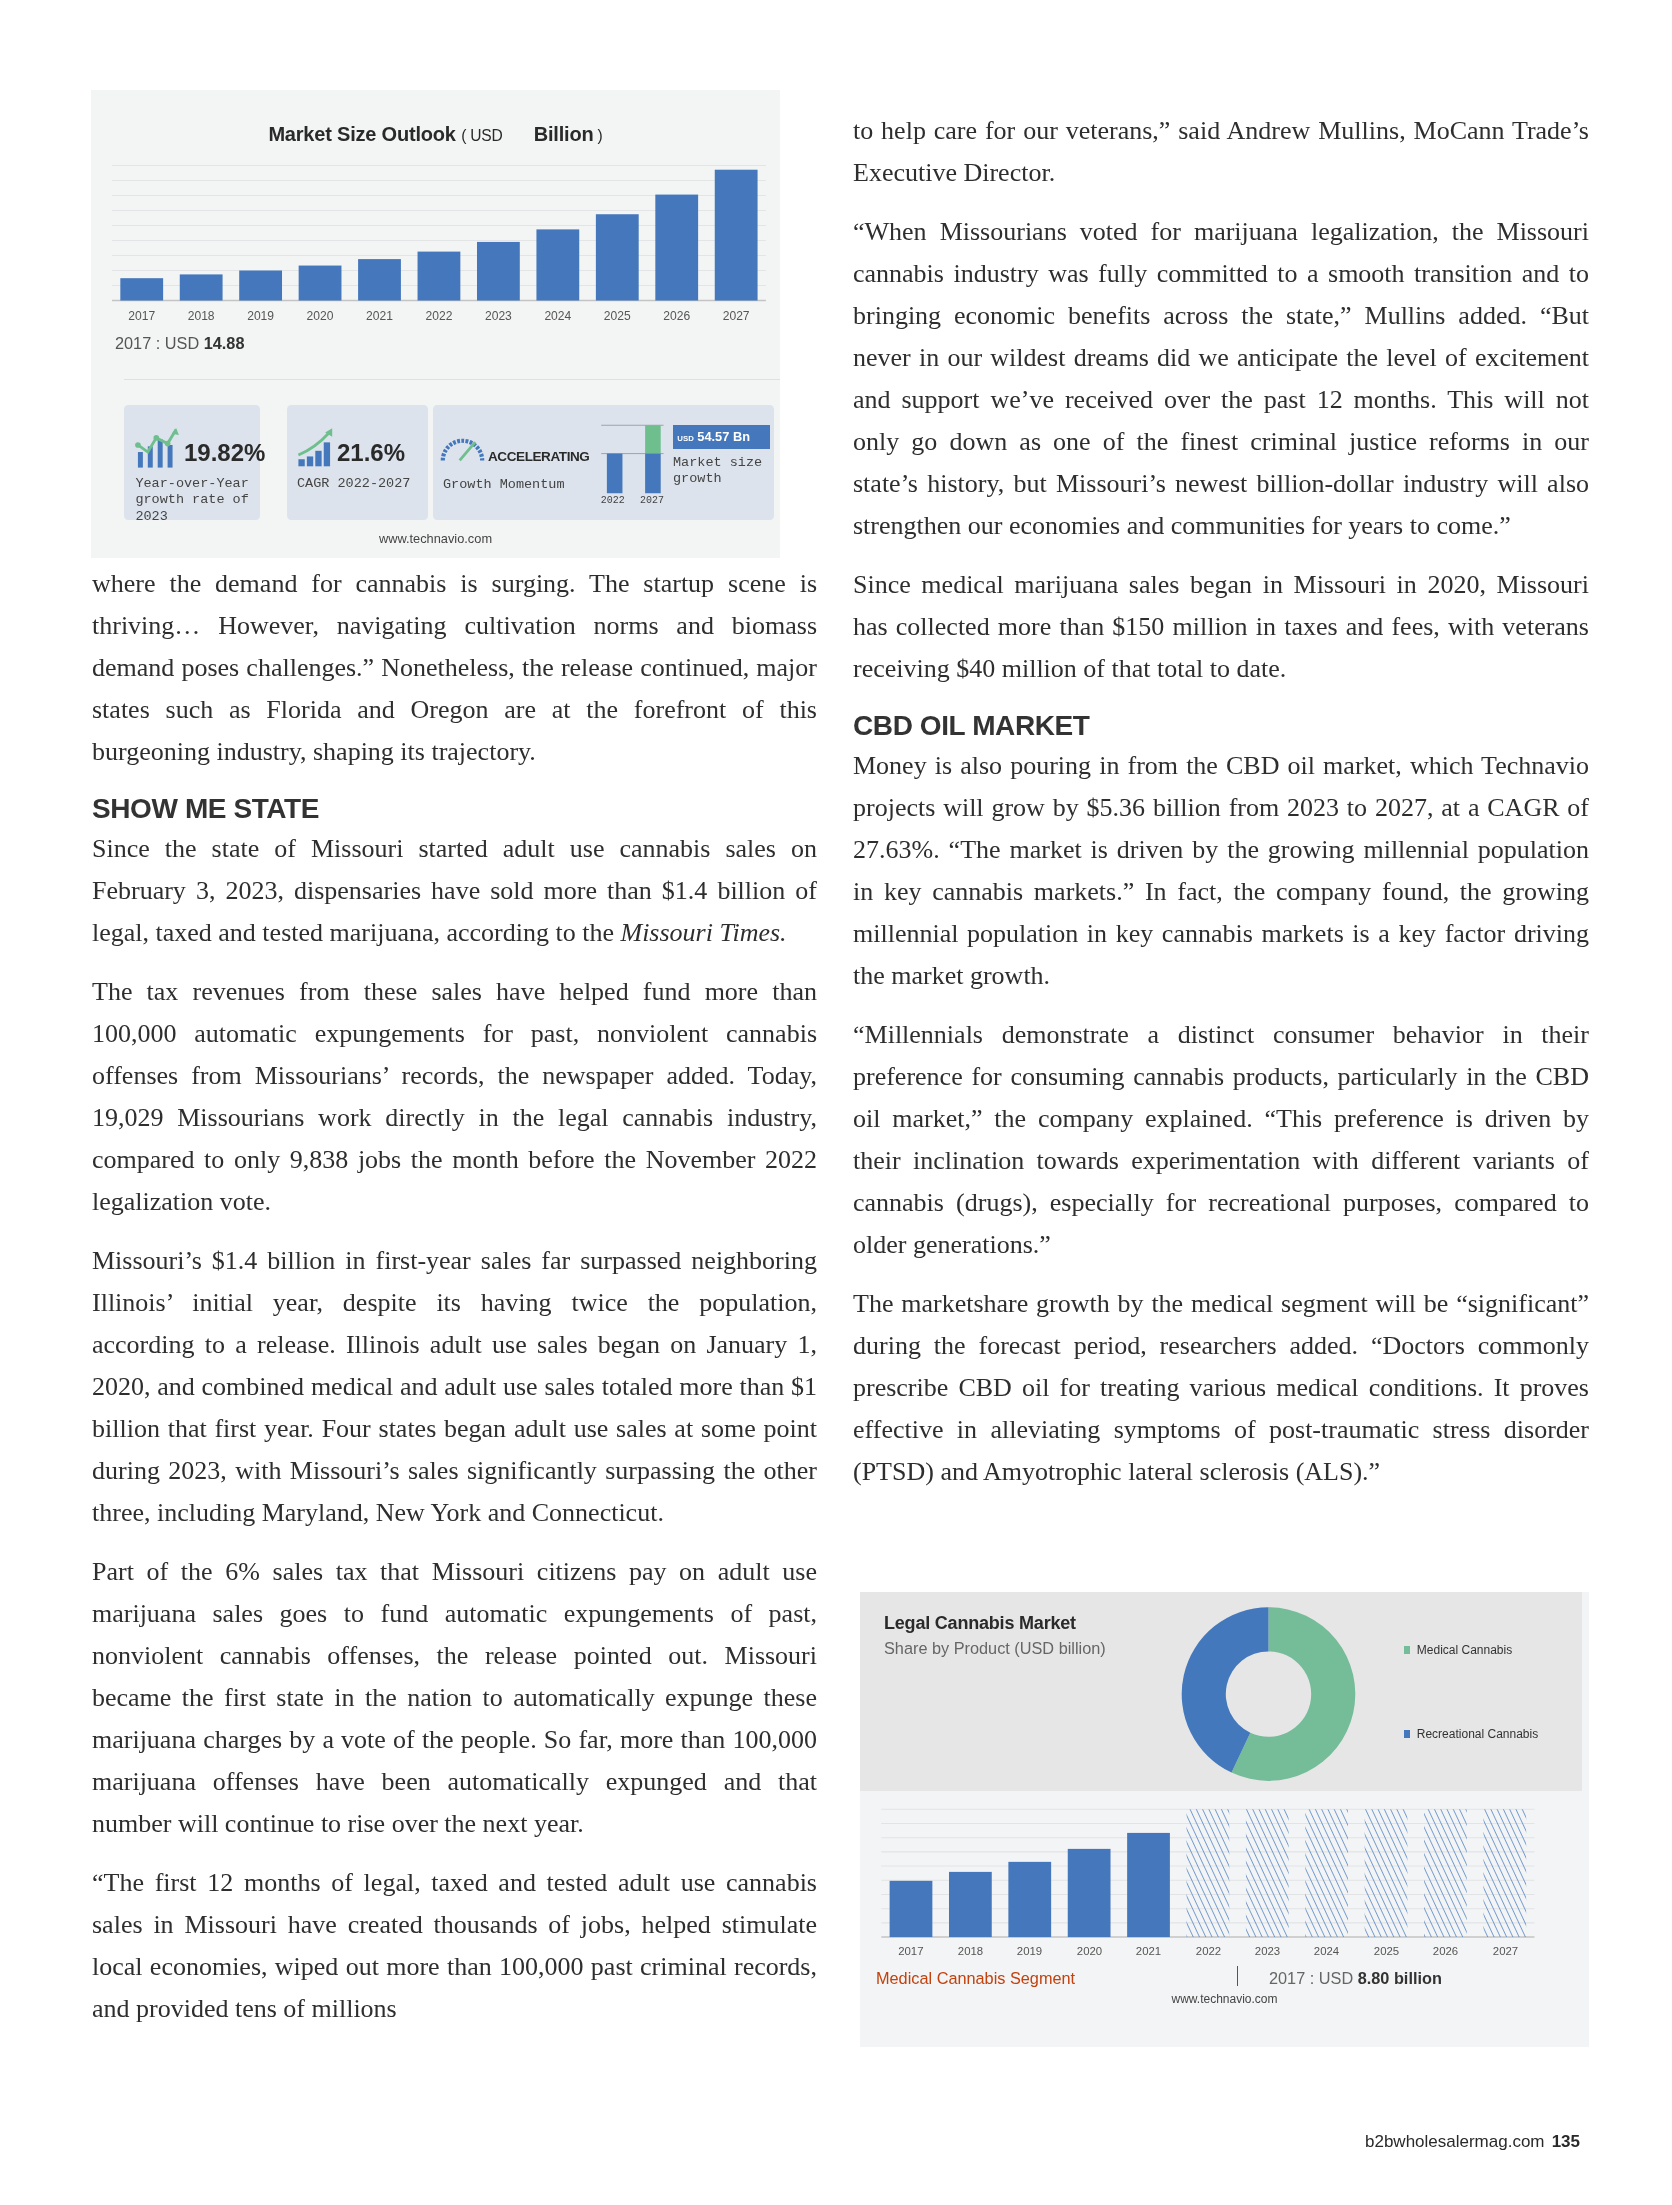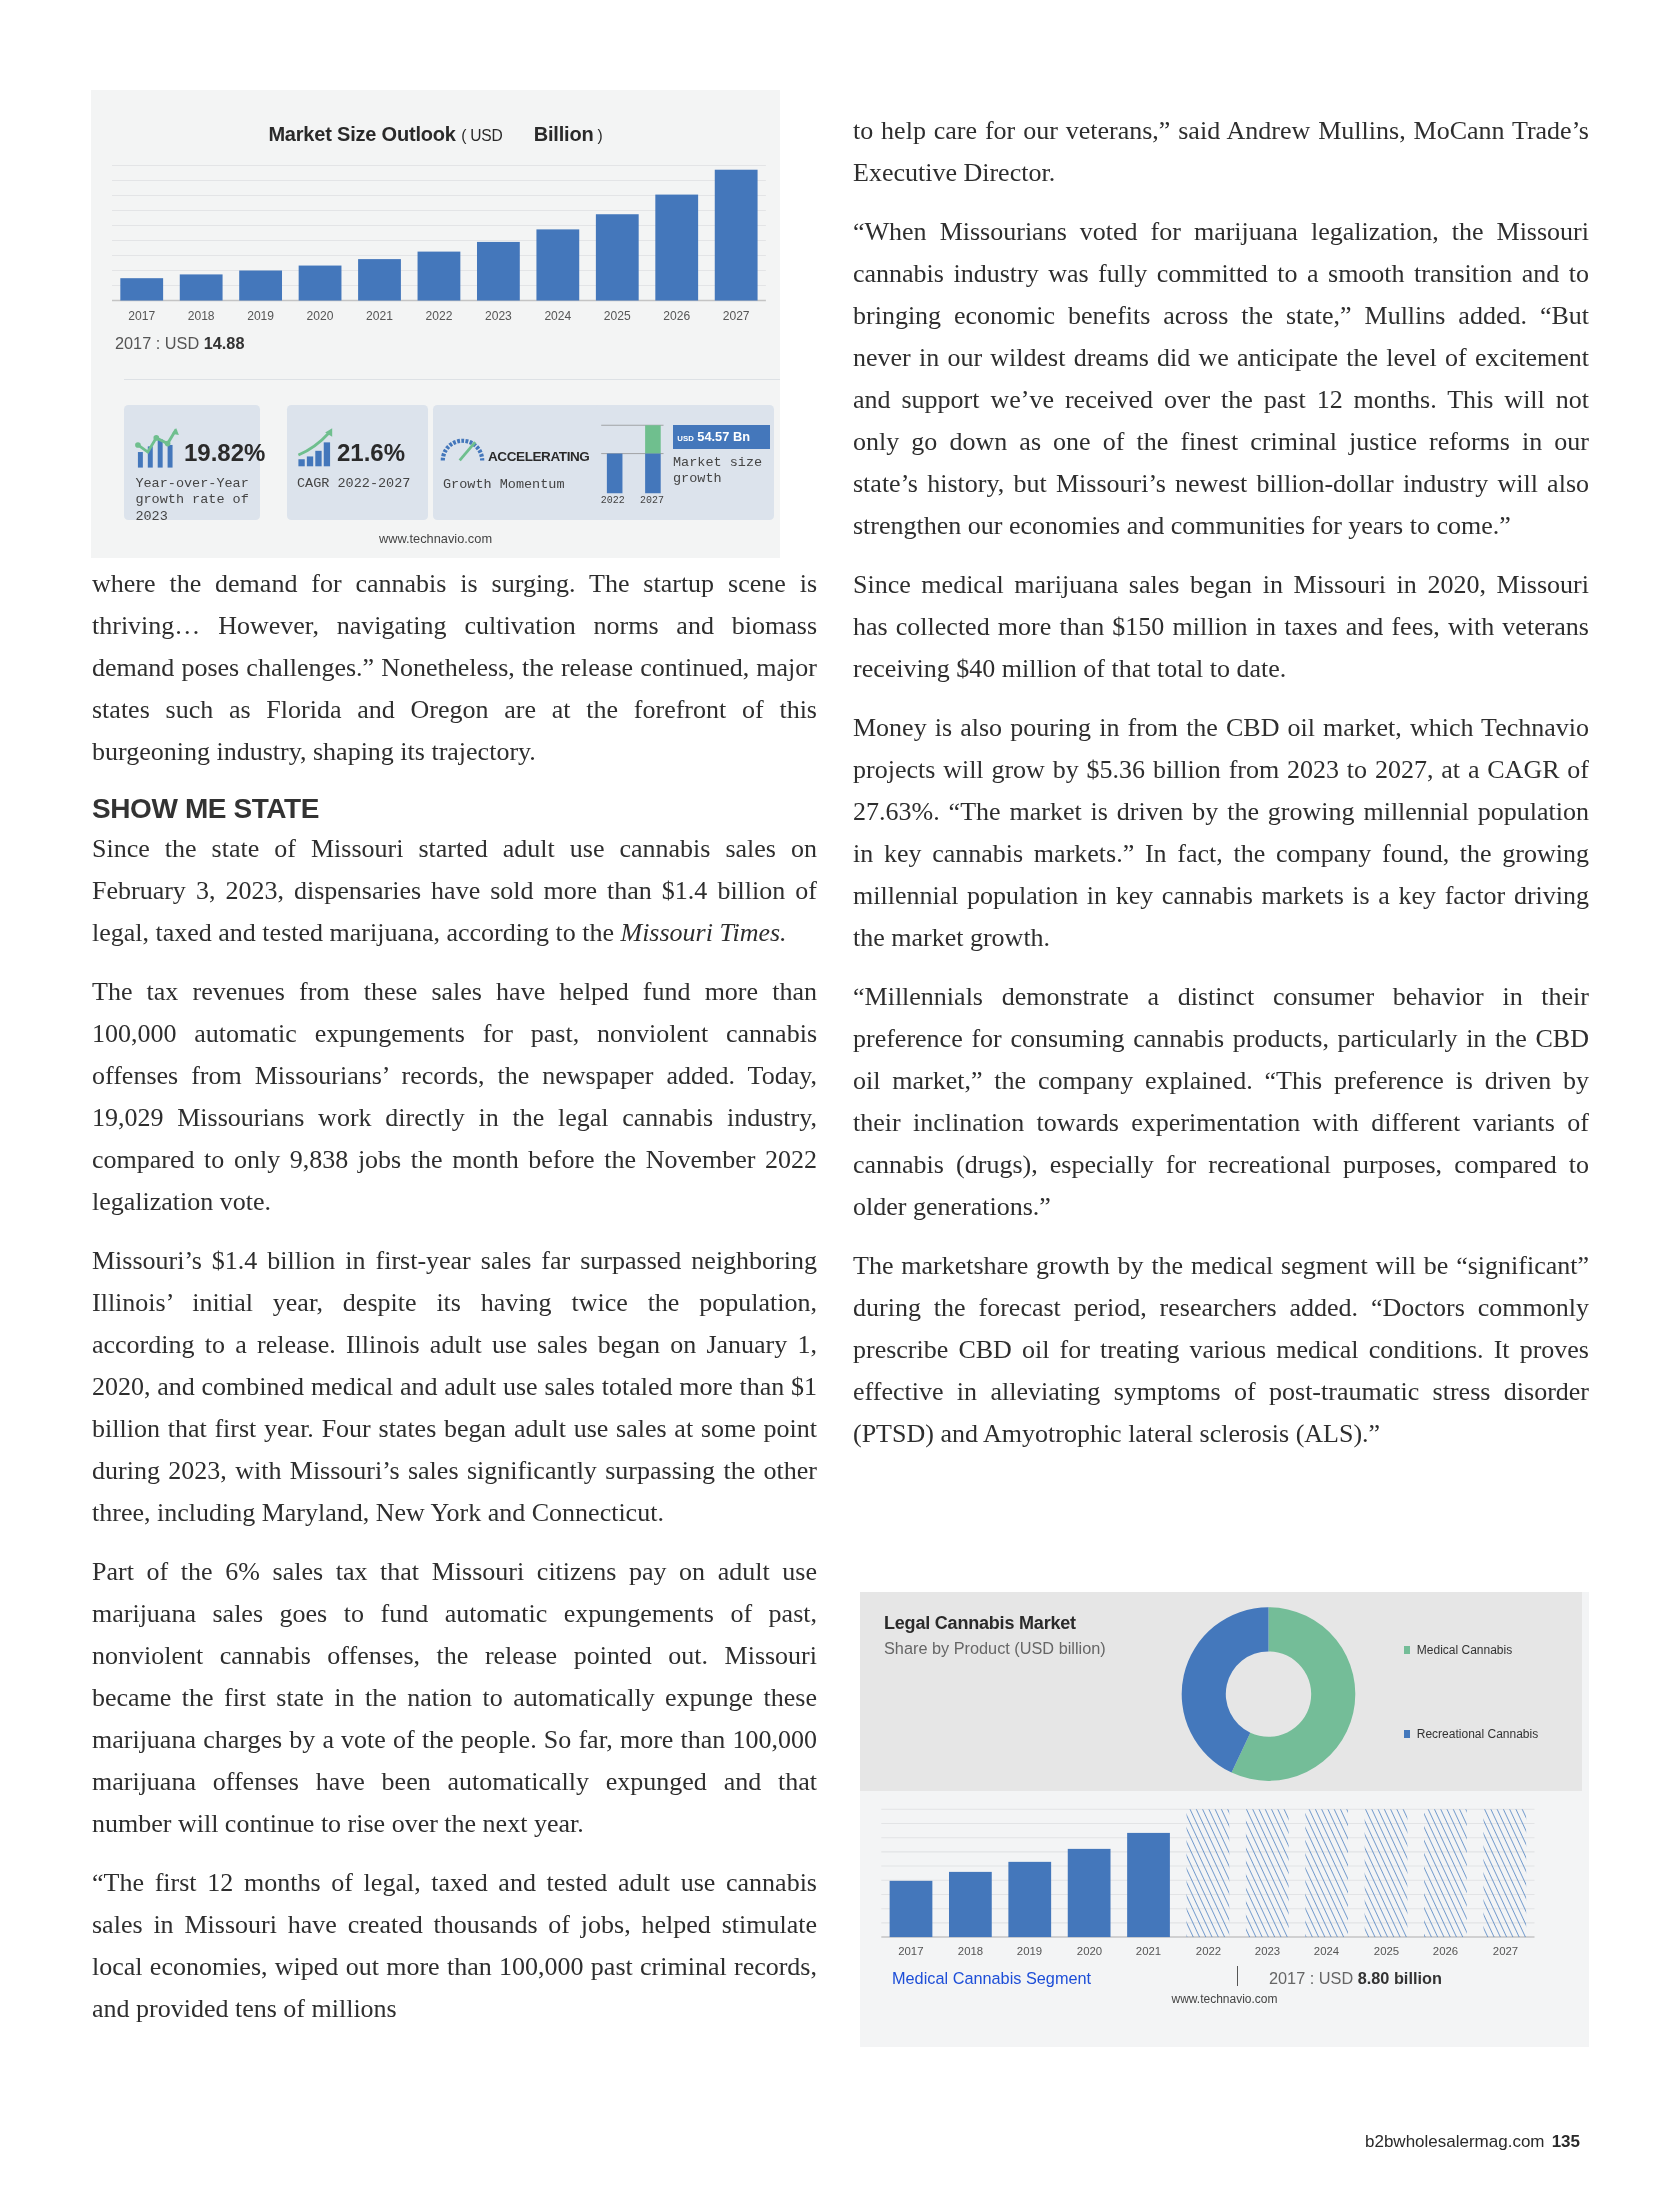--- a/index.html
+++ b/index.html
@@ -30,21 +30,21 @@
 
   
   .info2 { position: absolute; left: 860px; top: 1592px; width: 729px; height: 455px; background: #f3f4f5; }
   .info2 .top { position: absolute; left: 0; top: 0; width: 722px; height: 199px; background: #e6e6e6; }
   .info2 .t1 { position: absolute; left: 24px; top: 21.3px; font-family: "Liberation Sans", sans-serif; font-weight: 700; font-size: 18px; color: #2a2a2a; letter-spacing: -0.2px; }
   .info2 .t2 { position: absolute; left: 24px; top: 47px; font-family: "Liberation Sans", sans-serif; font-size: 16.3px; color: #666; }
   .info2 svg.donut { position: absolute; left: 316px; top: 11.4px; }
   .legend-item { position: absolute; font-family: "Liberation Sans", sans-serif; font-size: 12px; color: #333; display: flex; align-items: center; gap: 7.1px; }
   .legend-item .sw { width: 5.7px; height: 8.5px; display: inline-block; }
   .info2 svg.bars { position: absolute; left: 14.2px; top: 213px; }
-  .info2 .seg { position: absolute; left: 32px; top: 377px; font-family: "Liberation Sans", sans-serif; font-size: 16.3px; color: #1d4ed8; }
+  .info2 .seg { position: absolute; left: 16px; top: 377px; font-family: "Liberation Sans", sans-serif; font-size: 16.3px; color: #c2410c; }
   .info2 .sep { position: absolute; left: 377px; top: 374px; width: 1.4px; height: 20px; background: #555; }
   .info2 .val { position: absolute; left: 409px; top: 377px; font-family: "Liberation Sans", sans-serif; font-size: 16.3px; color: #666; }
   .info2 .val b { color: #333; }
   .info2 .src { position: absolute; left: 0; width: 100%; top: 400px; text-align: center; font-family: "Liberation Sans", sans-serif; font-size: 12px; color: #444; }
 
   .footer { position: absolute; right: 92px; top: 2132px; font-family: "Liberation Sans", sans-serif; font-size: 17px; color: #2a2a2a; }
   .footer .pg { font-weight: 700; margin-left: 7.1px; }
 </style>
 </head>
 <body>
@@ -165,20 +165,21 @@
   <p>The tax revenues from these sales have helped fund more than 100,000 automatic expungements for past, nonviolent cannabis offenses from Missourians’ records, the newspaper added. Today, 19,029 Missourians work directly in the legal cannabis industry, compared to only 9,838 jobs the month before the November 2022 legalization vote.</p>
   <p>Missouri’s $1.4 billion in first-year sales far surpassed neighboring Illinois’ initial year, despite its having twice the population, according to a release. Illinois adult use sales began on January 1, 2020, and combined medical and adult use sales totaled more than $1 billion that first year. Four states began adult use sales at some point during 2023, with Missouri’s sales significantly surpassing the other three, including Maryland, New York and Connecticut.</p>
   <p>Part of the 6% sales tax that Missouri citizens pay on adult use marijuana sales goes to fund automatic expungements of past, nonviolent cannabis offenses, the release pointed out. Missouri became the first state in the nation to automatically expunge these marijuana charges by a vote of the people. So far, more than 100,000 marijuana offenses have been automatically expunged and that number will continue to rise over the next year.</p>
   <p>“The first 12 months of legal, taxed and tested adult use cannabis sales in Missouri have created thousands of jobs, helped stimulate local economies, wiped out more than 100,000 past criminal records, and provided tens of millions</p>
 </div>
 
 <div class="col col-right">
   <p>to help care for our veterans,” said Andrew Mullins, MoCann Trade’s Executive Director.</p>
   <p>“When Missourians voted for marijuana legalization, the Missouri cannabis industry was fully committed to a smooth transition and to bringing economic benefits across the state,” Mullins added. “But never in our wildest dreams did we anticipate the level of excitement and support we’ve received over the past 12 months. This will not only go down as one of the finest criminal justice reforms in our state’s history, but Missouri’s newest billion-dollar industry will also strengthen our economies and communities for years to come.”</p>
   <p>Since medical marijuana sales began in Missouri in 2020, Missouri has collected more than $150 million in taxes and fees, with veterans receiving $40 million of that total to date.</p>
+  <h2>CBD OIL MARKET</h2>
   <p>Money is also pouring in from the CBD oil market, which Technavio projects will grow by $5.36 billion from 2023 to 2027, at a CAGR of 27.63%. “The market is driven by the growing millennial population in key cannabis markets.” In fact, the company found, the growing millennial population in key cannabis markets is a key factor driving the market growth.</p>
   <p>“Millennials demonstrate a distinct consumer behavior in their preference for consuming cannabis products, particularly in the CBD oil market,” the company explained. “This preference is driven by their inclination towards experimentation with different variants of cannabis (drugs), especially for recreational purposes, compared to older generations.”</p>
   <p>The marketshare growth by the medical segment will be “significant” during the forecast period, researchers added. “Doctors commonly prescribe CBD oil for treating various medical conditions. It proves effective in alleviating symptoms of post-traumatic stress disorder (PTSD) and Amyotrophic lateral sclerosis (ALS).”</p>
 </div>
 
 <div class="info2">
   <div class="top"></div>
   <div class="t1">Legal Cannabis Market</div>
   <div class="t2">Share by Product (USD billion)</div>
   <svg class="donut" id="donut" width="185" height="185" viewBox="0 0 260 260">

